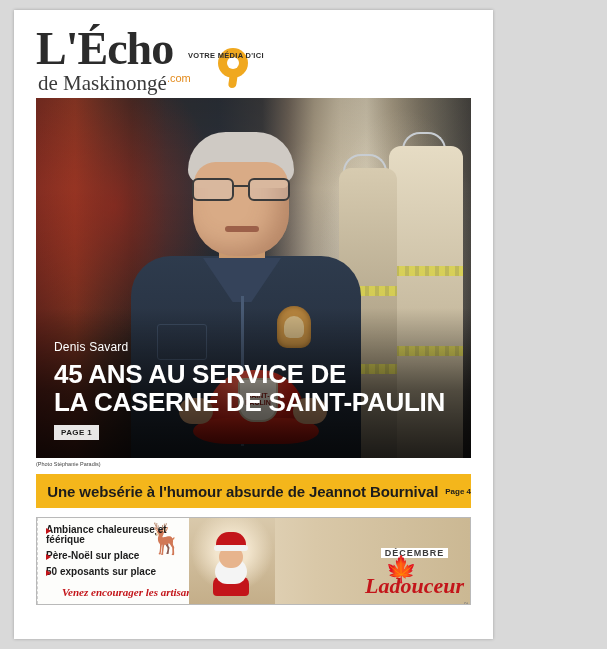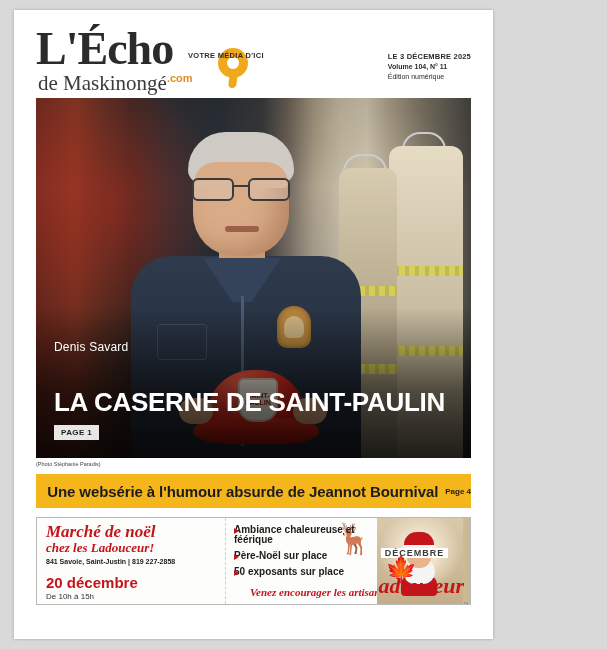--- a/index.html
+++ b/index.html
@@ -48,21 +48,21 @@
     left: 2px;
     top: 45px;
     font-family: "Liberation Serif", serif;
     font-size: 21px;
     color: #3a3a3a;
   }
   .logo-dotcom {
     font-size: 11px;
     color: #e38b1d;
     font-family: "Liberation Sans", sans-serif;
-    font-weight: bold;
+    font-weight: normal;
     vertical-align: super;
     text-align: right;
   }
   .logo-pin {
     position: absolute;
     left: 182px;
     top: 22px;
     width: 30px;
     height: 38px;
   }
@@ -575,25 +575,20 @@
       <div class="logo-sub">
         <span>de Maskinongé</span><span class="logo-dotcom">.com</span>
       </div>
       <div class="logo-pin">
         <div class="pin-tail"></div>
         <div class="pin-head"></div>
         <div class="pin-hole"></div>
       </div>
       <div class="slogan">
         <span>VOTRE MÉDIA D'ICI</span>
-      </div>
-      <div class="issue-info">
-        <div class="date">LE 3 DÉCEMBRE 2025</div>
-        <div class="vol">Volume 104, N° 11</div>
-        <div>Édition numérique</div>
       </div>
     </div>
 
     <div class="hero">
       <div class="hero-bg"></div>
       <div class="hero-bg2"></div>
 
       <div class="hanger h1"></div>
       <div class="hanger h2"></div>
       <div class="coat c1">
@@ -627,39 +622,33 @@
             <div class="shield-txt">SAINT-PAULIN</div>
           </div>
         </div>
         <div class="hand l"></div>
         <div class="hand r"></div>
       </div>
 
       <div class="hero-shade"></div>
       <div class="kicker">Denis Savard</div>
       <div class="headline">
+        <div>45 ANS AU SERVICE DE</div>
         <div>LA CASERNE DE SAINT-PAULIN</div>
       </div>
       <div class="page-ref">PAGE 1</div>
     </div>
     <div class="photo-credit">(Photo Stéphanie Paradis)</div>
 
     <div class="banner">
       <div class="banner-text">Une websérie à l'humour absurde de Jeannot Bournival</div>
       <div class="banner-page">Page 4</div>
     </div>
 
     <div class="ad">
-      <div class="ad-left">
-        <div class="ad-title">Marché de noël</div>
-        <div class="ad-title2">chez les Ladouceur!</div>
-        <div class="ad-addr">841 Savoie, Saint-Justin | 819 227-2858</div>
-        <div class="ad-date">20 décembre</div>
-        <div class="ad-hours">De 10h à 15h</div>
-      </div>
       <div class="ad-mid">
         <div class="ad-deer">🦌</div>
         <div class="ad-bullet">Ambiance chaleureuse et féérique</div>
         <div class="ad-bullet">Père-Noël sur place</div>
         <div class="ad-bullet">50 exposants sur place</div>
         <div class="ad-slogan">Venez encourager les artisans locaux!</div>
       </div>
       <div class="ad-right">
         <div class="ad-photo">
           <div class="santa">

